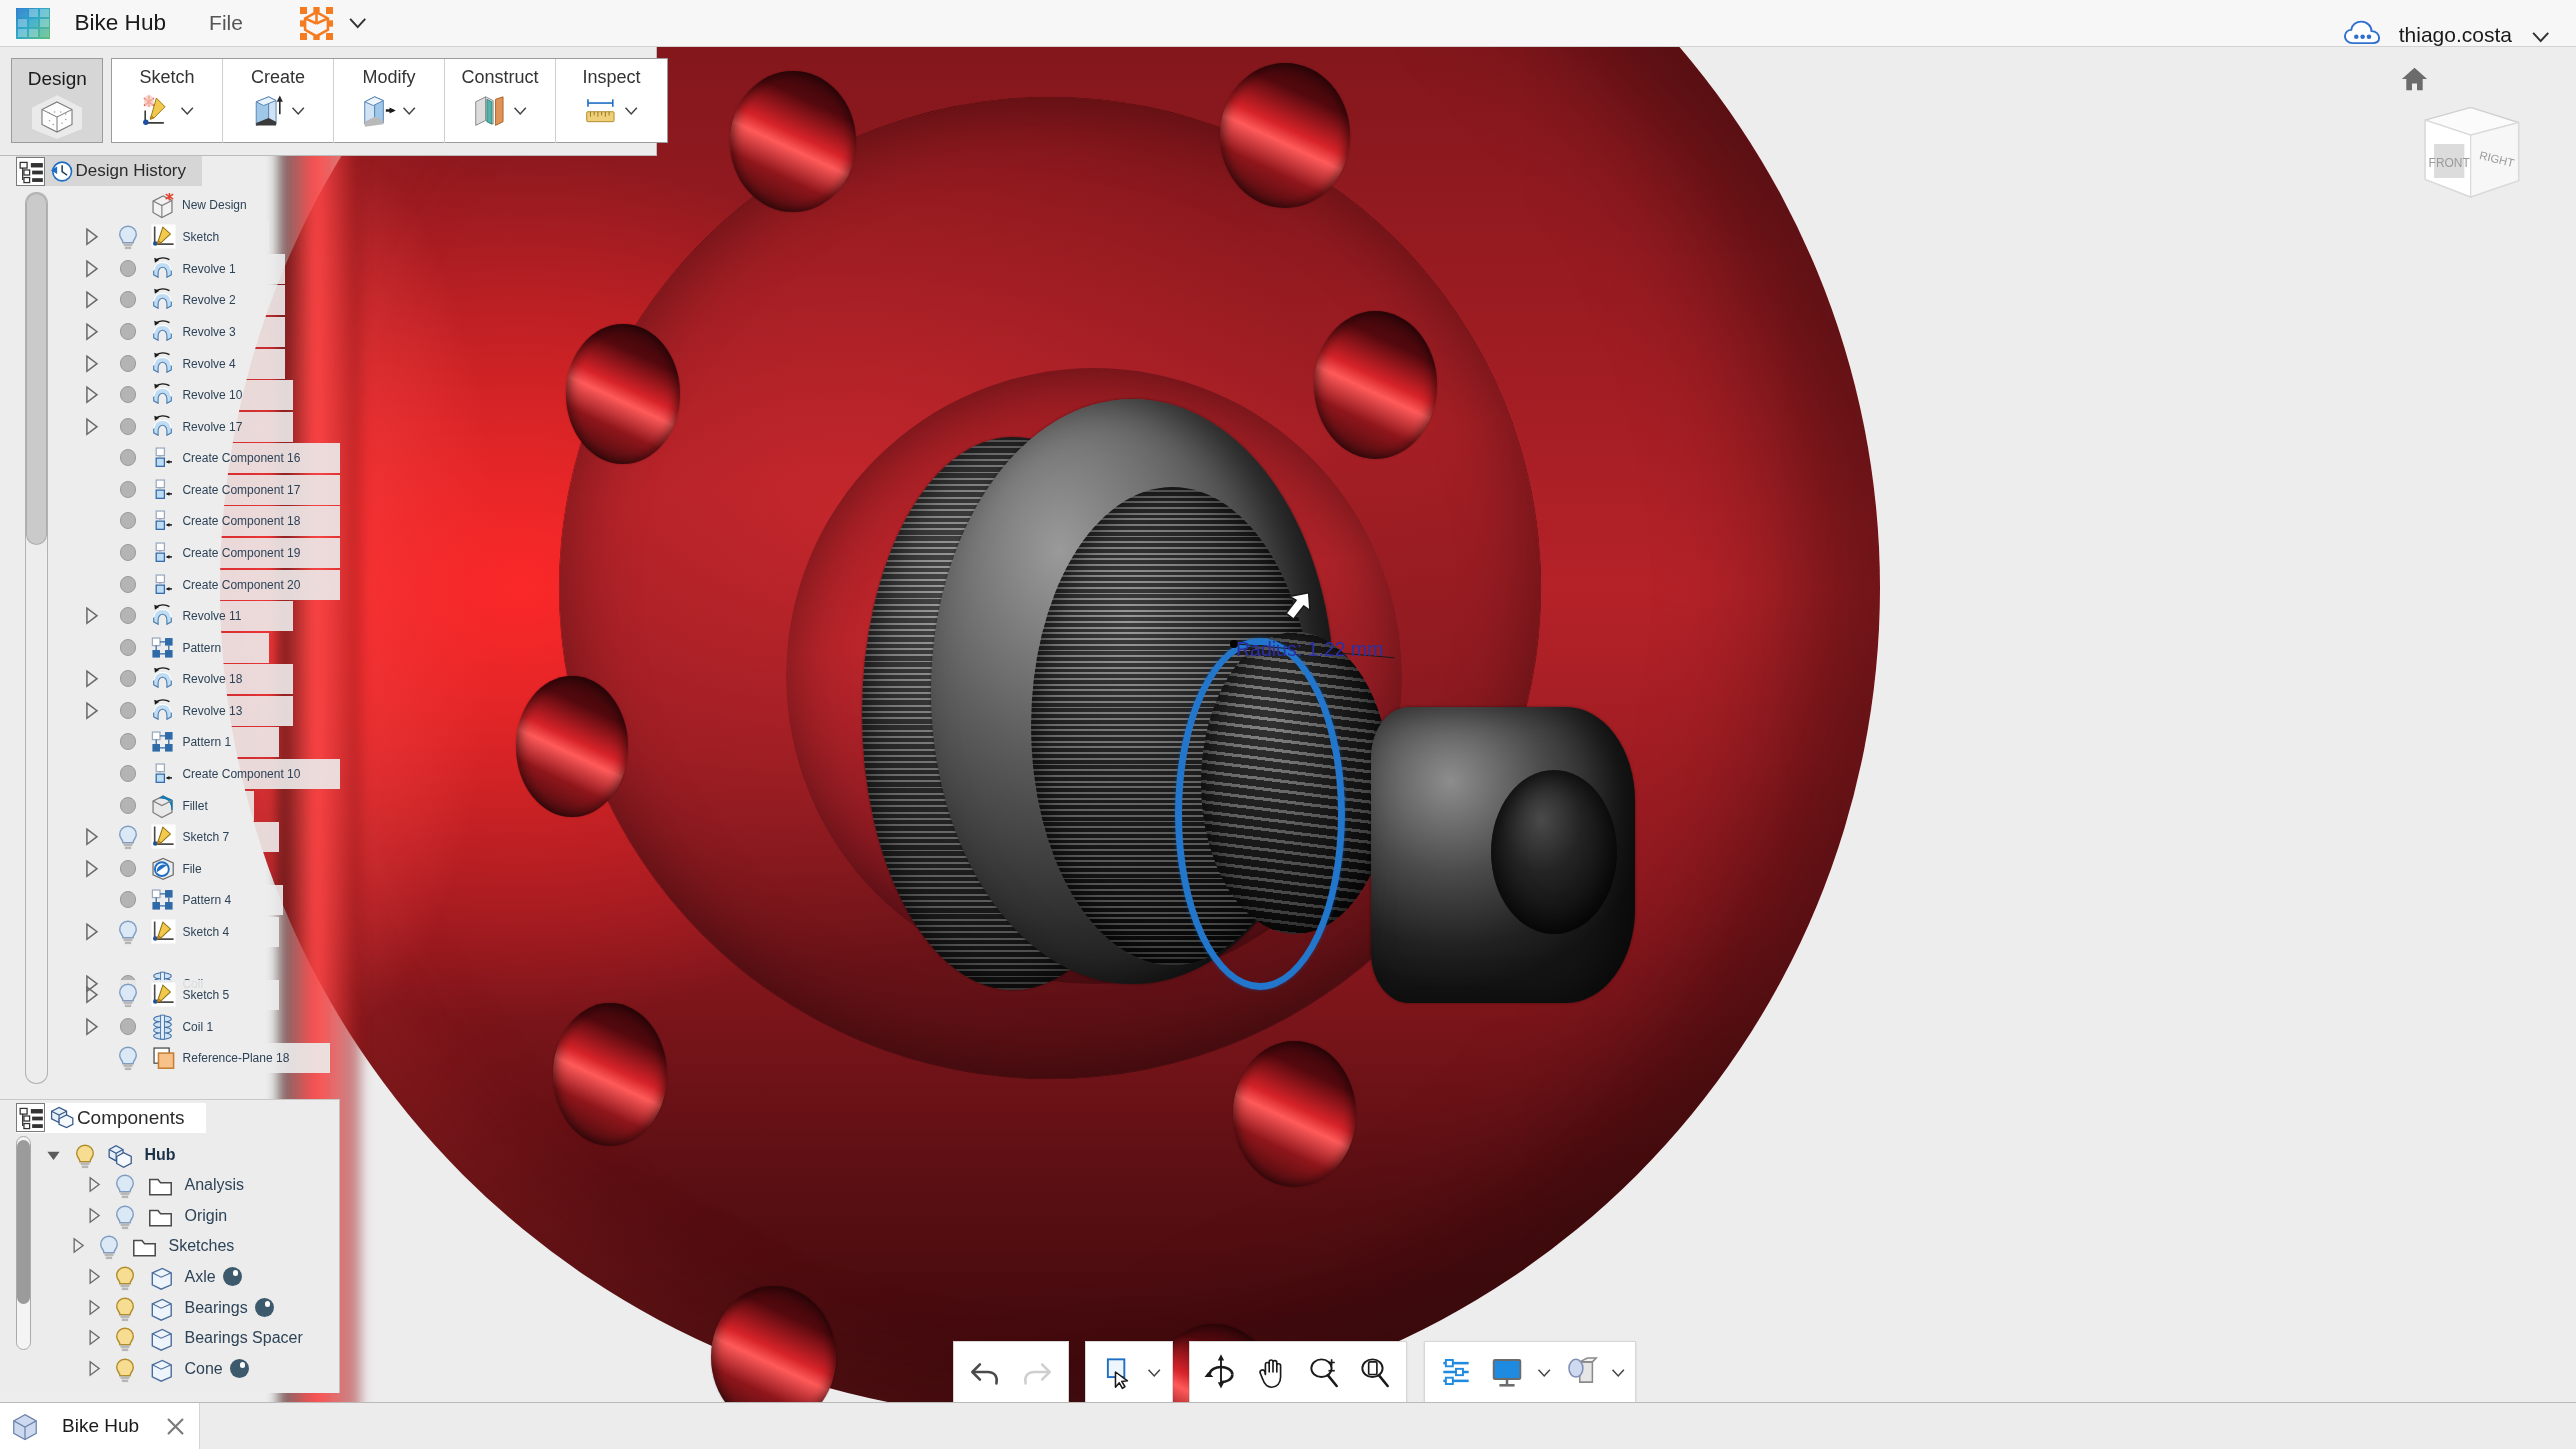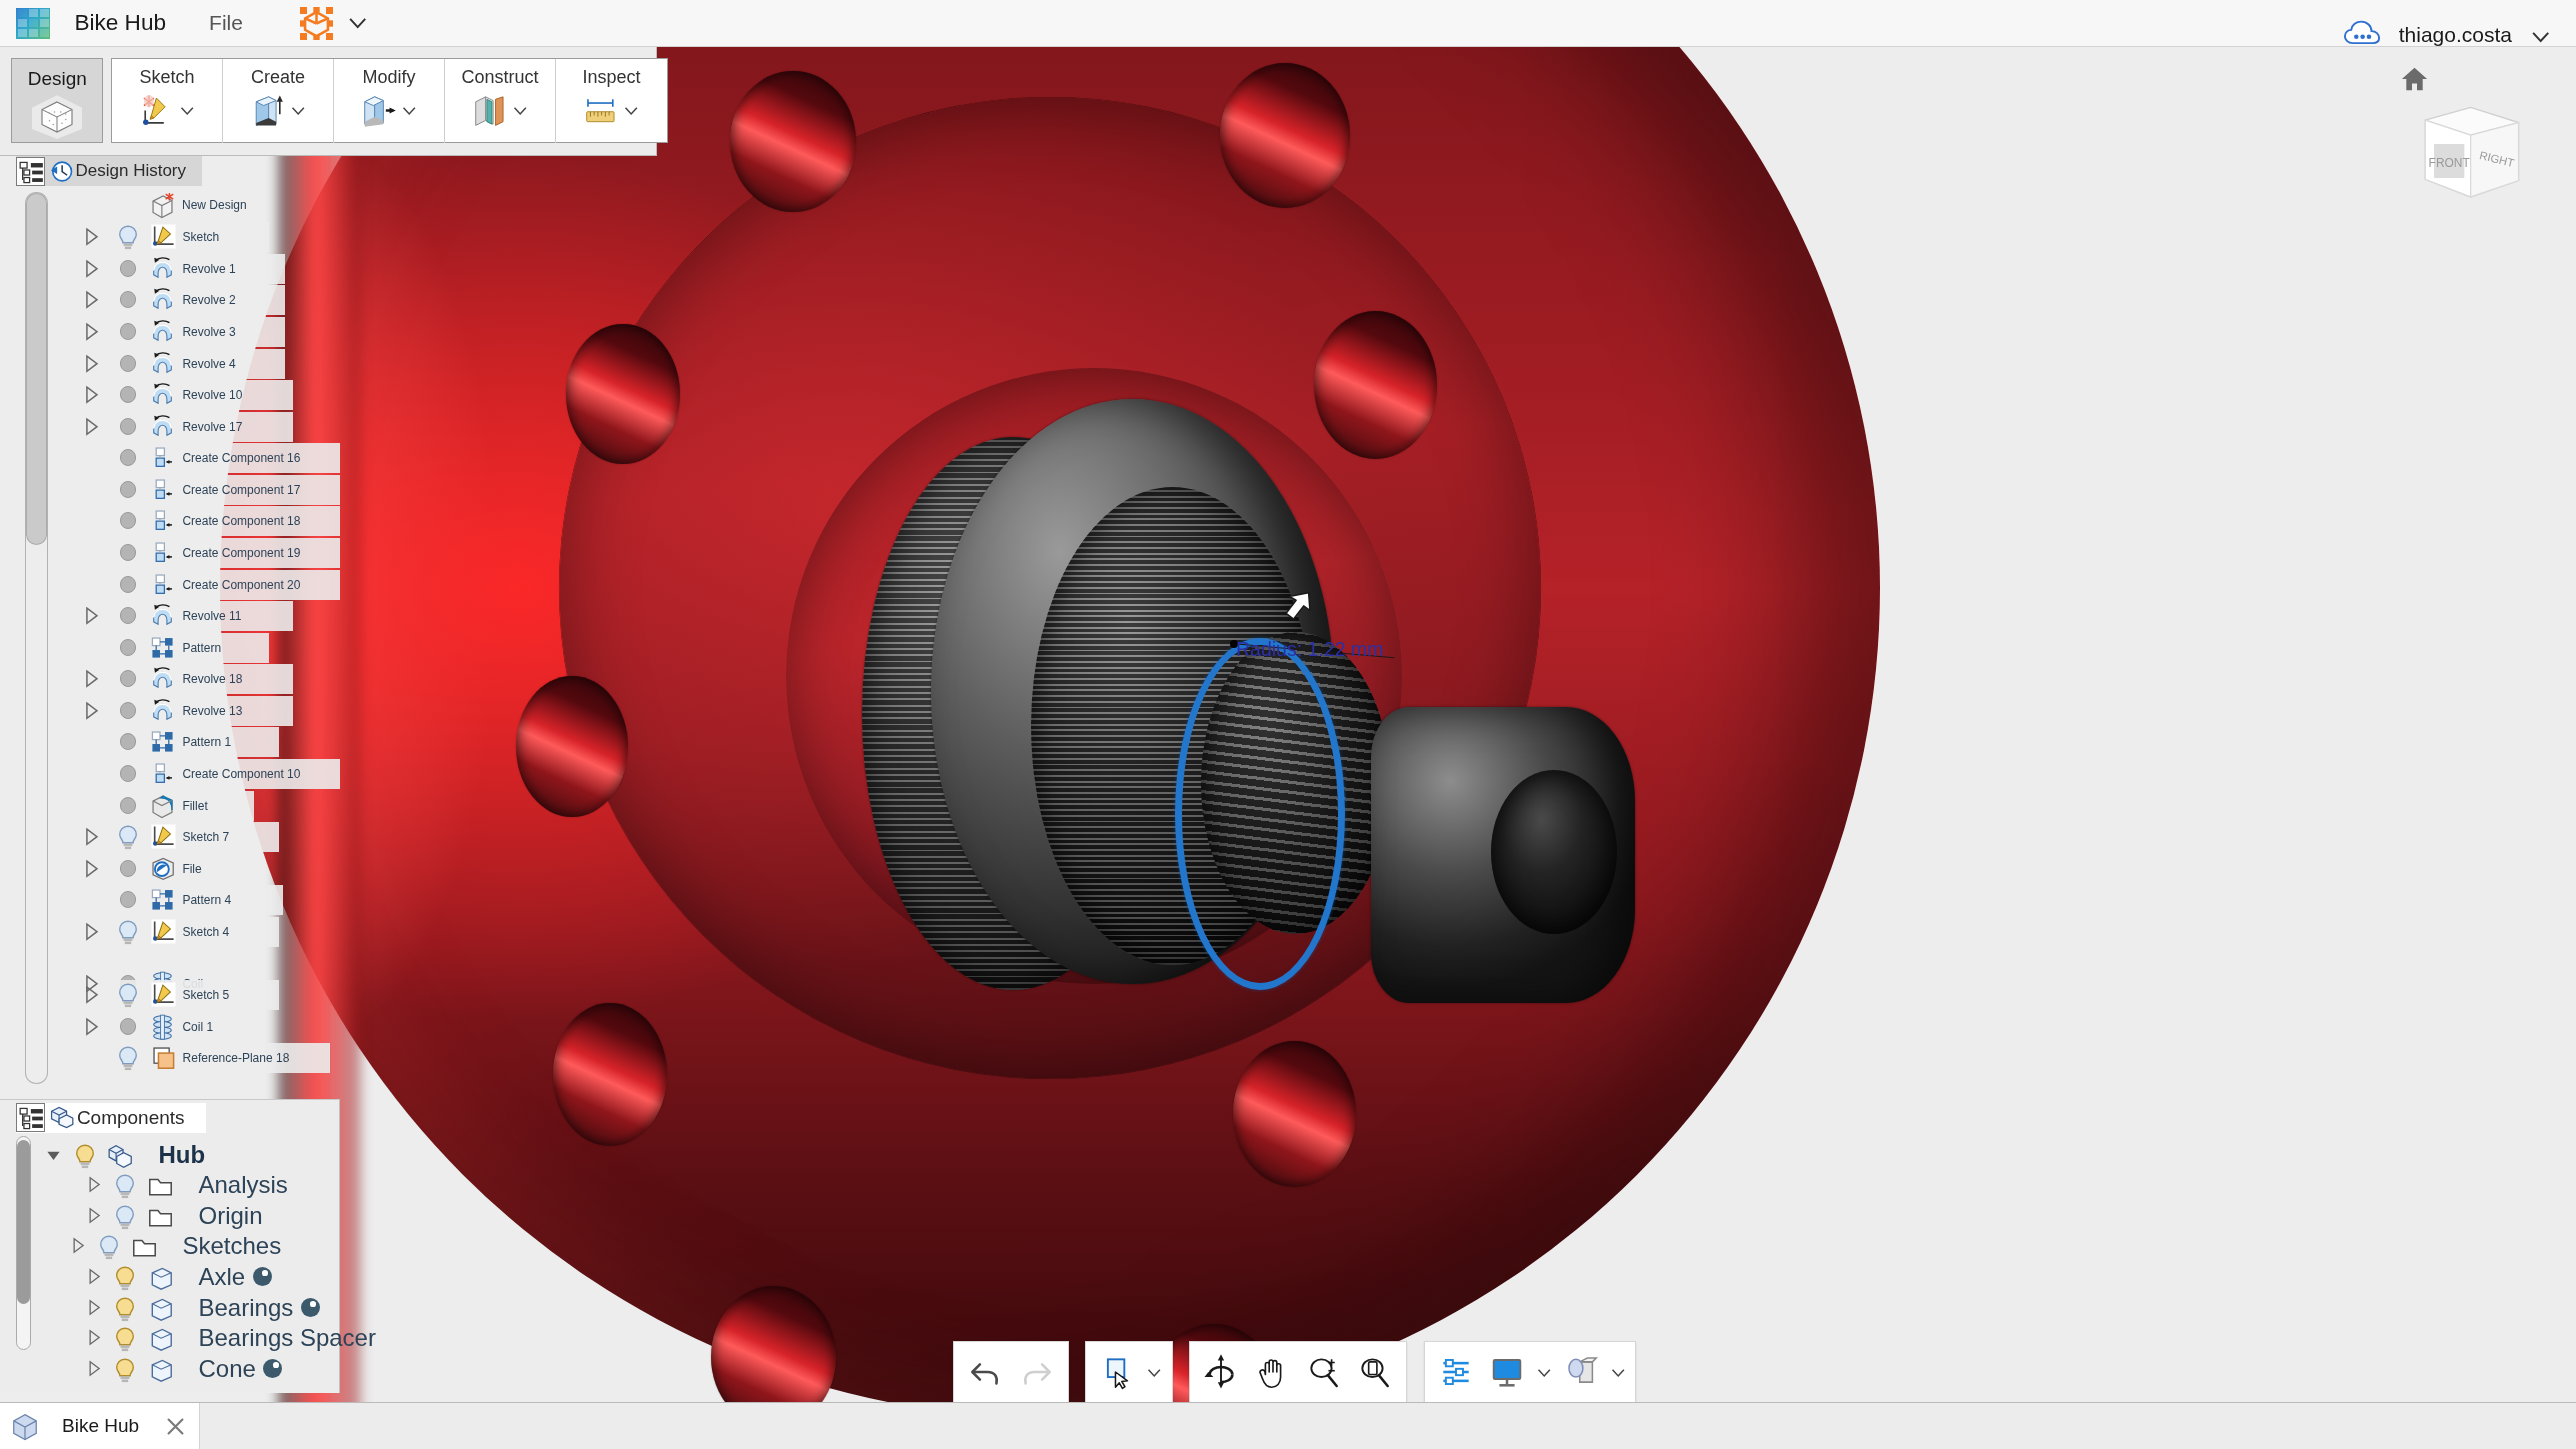--- a/index.html
+++ b/index.html
@@ -136,21 +136,21 @@
     border:0.6px solid #aaa; border-radius:7.5px; background:#f4f4f4;
   }
   .comp-scroll-thumb {
     position:absolute; left:0; top:2.5px; width:100%; height:164px;
     background:#9b9b9b; border-radius:7.5px;
   }
   .crow { position:absolute; height:31px; display:flex; align-items:center; }
   .crow .tri { width:19px; height:19px; position:relative; flex:none; }
   .crow .bulb { width:25px; height:25px; position:relative; flex:none; margin-left:7.5px; }
   .crow .cic { width:28px; height:25px; position:relative; flex:none; margin-left:10px; }
-  .crow .nm { font-size:24px; color:#2d4357; margin-left:25px; white-space:nowrap; }
+  .crow .nm { font-size:16px; color:#2d4357; margin-left:11px; white-space:nowrap; }
   .crow .nm.bold { font-weight:bold; color:#1c3248; }
   .crow .jointdot {
     width:19px; height:19px; border-radius:50%; background:#3d5a6c;
     margin-left:7.5px; position:relative; flex:none;
   }
   .crow .jointdot::after {
     content:""; position:absolute; right:3.8px; top:3.1px;
     width:5.7px; height:5.7px; border-radius:50%; background:#fff;
   }
 

